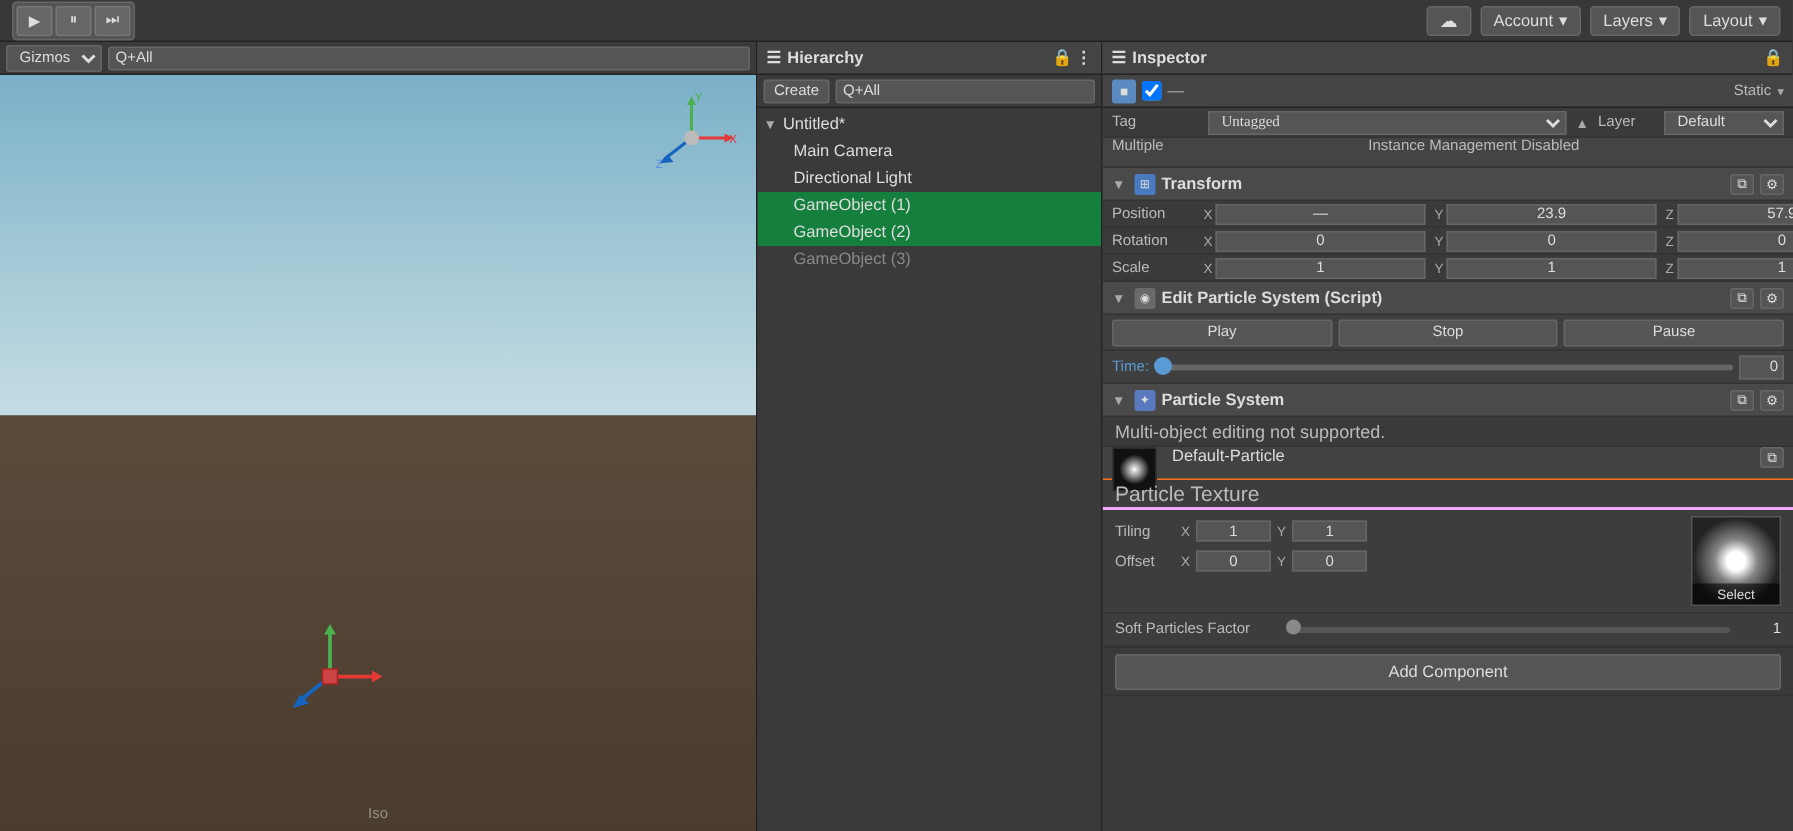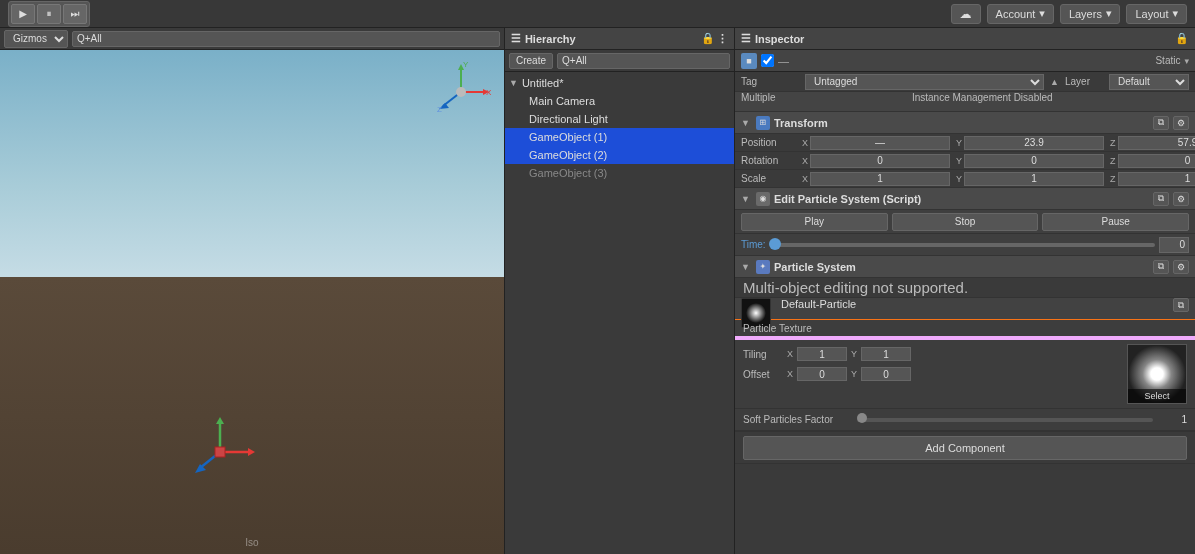--- a/index.html
+++ b/index.html
@@ -173,21 +173,21 @@
       padding: 2px 0;
     }
     .hier-item {
       height: 18px;
       display: flex;
       align-items: center;
       padding-left: 12px;
       cursor: pointer;
       font-size: 11px;
     }
-    .hier-item.selected { background: #1d4ed8; }
+    .hier-item.selected { background: #15803d; }
     .hier-item .arrow { margin-right: 4px; color: #aaa; font-size: 9px; }
     .hier-item.indent1 { padding-left: 24px; }
     .hier-item.grayed { color: #888; }
     .scene-item { padding-left: 4px; }
 
     
     .inspector-panel {
       flex: 1;
       display: flex;
       flex-direction: column;
@@ -247,20 +247,21 @@
     .insp-label { color: #bbb; font-size: 10px; min-width: 60px; }
     .insp-dropdown {
       background: #555;
       border: 1px solid #666;
       color: #ddd;
       font-size: 10px;
       height: 16px;
       padding: 0 4px;
       cursor: pointer;
       flex: 1;
+      font-family: Liberation Serif, serif;
     }
     .layer-dropdown {
       background: #555;
       border: 1px solid #666;
       color: #ddd;
       font-size: 10px;
       height: 16px;
       padding: 0 4px;
       cursor: pointer;
       min-width: 80px;
@@ -421,21 +422,21 @@
       align-items: center;
       padding: 0 6px;
       gap: 4px;
       border-bottom: 1px solid #333;
     }
     .ps-warning {
       height: 20px;
       display: flex;
       align-items: center;
       padding: 0 8px;
-      font-size: 15px;
+      font-size: 12px;
       color: #bbb;
       border-bottom: 1px solid #333;
       background: #3a3a3a;
     }
 
     
     .default-particle-header {
       height: 22px;
       background: #424242;
       display: flex;
@@ -477,23 +478,23 @@
     
     .pt-section {
       background: #3d3d3d;
       border-bottom: 1px solid #333;
     }
     .pt-header {
       height: 20px;
       display: flex;
       align-items: center;
       padding: 0 8px;
-      font-size: 10px;
+      font-size: 14px;
       color: #bbb;
-      border-bottom: 4px solid #f0abfc;
+      border-bottom: 2px solid #f0abfc;
     }
     .pt-main {
       display: flex;
       padding: 4px 8px;
       gap: 8px;
       border-bottom: 1px solid #333;
     }
     .pt-fields { flex: 1; }
     .pt-field-row {
       height: 20px;

